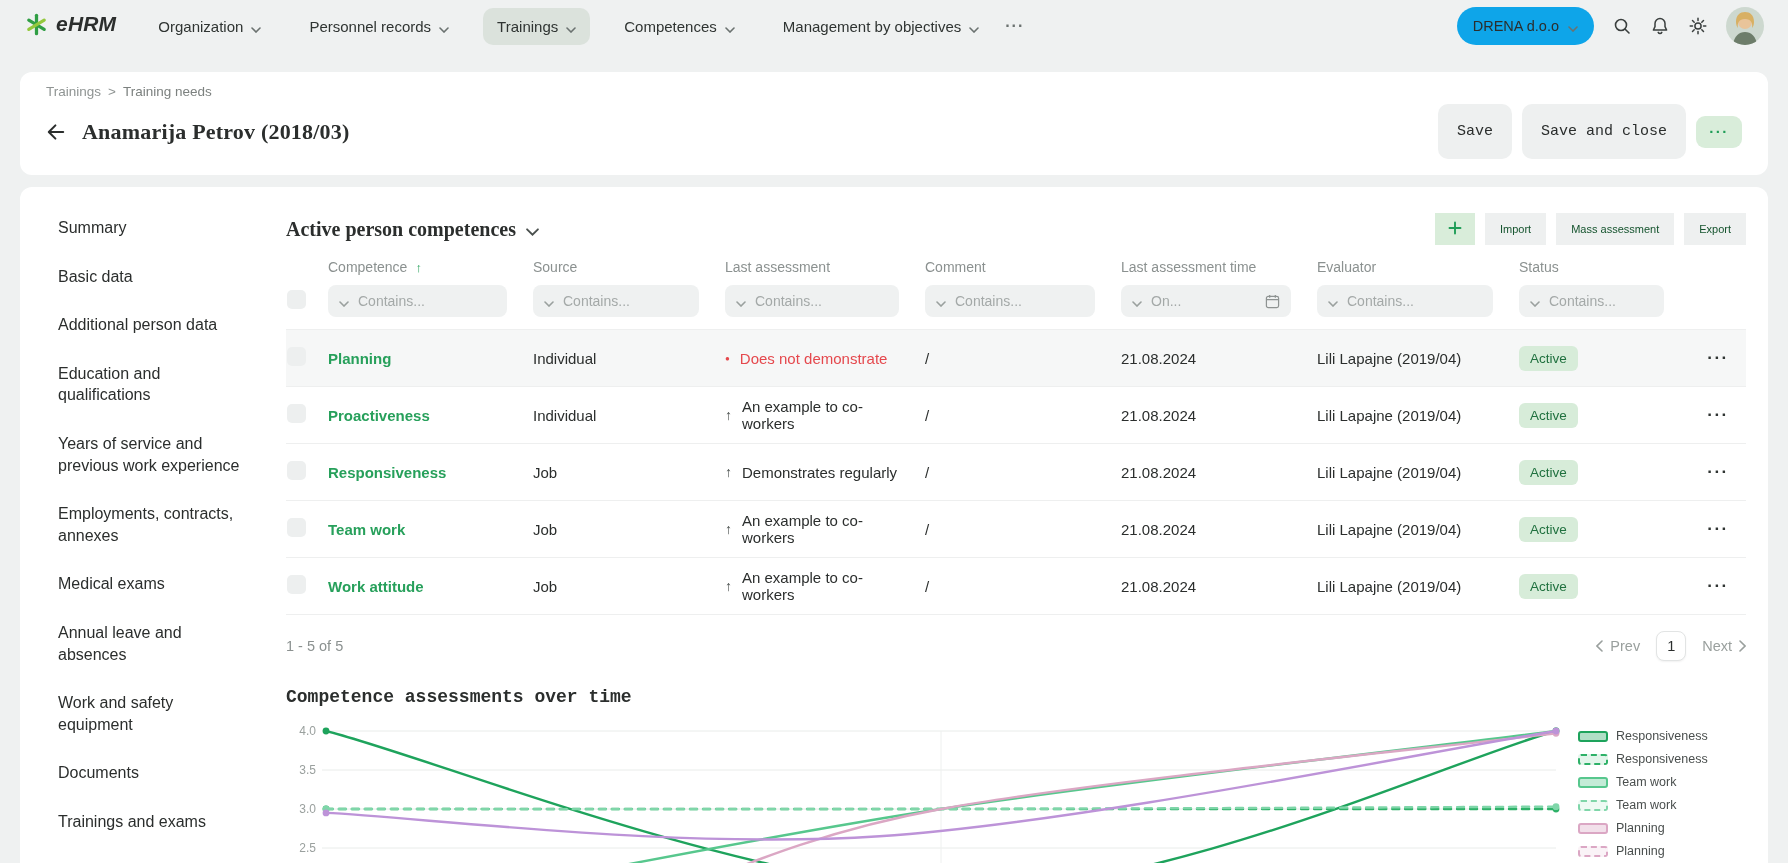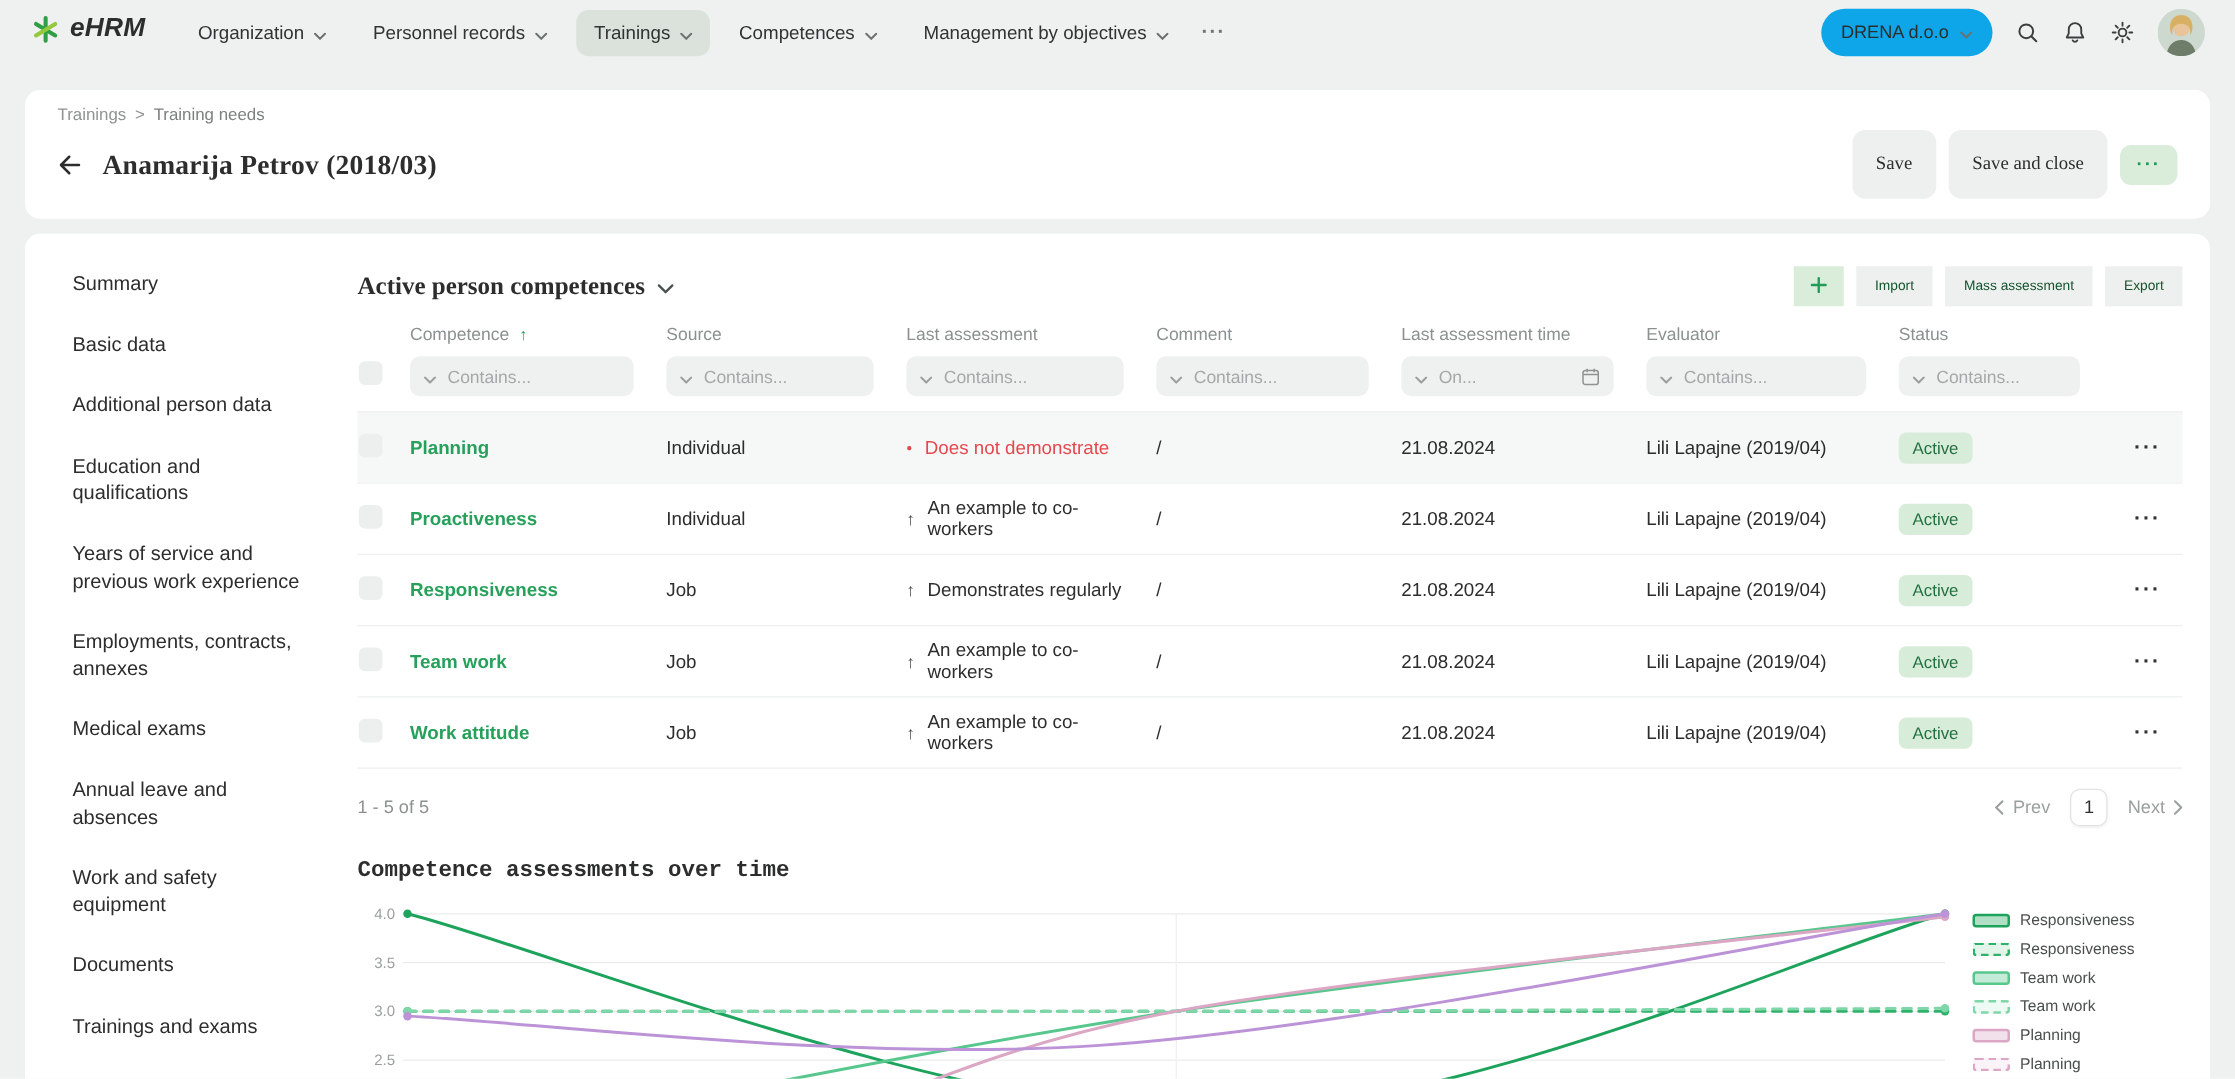--- a/index.html
+++ b/index.html
@@ -8,41 +8,41 @@
     width:1788px; height:863px; overflow:hidden;
     background:#eff1f1; color:#2b2e2d;
     font-family:"Liberation Sans", sans-serif;
   }
   [data-interactable="true"] { cursor:pointer; }
 
   
   .topbar { height:52px; display:flex; align-items:center; padding:0 24px; }
   .logo { display:flex; gap:7px; margin-right:28px; }
   .logo-text { font-size:21px; font-weight:700; font-style:italic; letter-spacing:.2px; }
-  .nav { display:flex; align-items:center; gap:9px; }
+  .nav { display:flex; align-items:center; gap:20px; }
   .nav-item { display:flex; align-items:center; gap:8px; padding:9px 14px; border-radius:10px; font-size:15px; color:#2f3432; white-space:nowrap; }
   .nav-item.active { background:#dbe2dc; }
   .nav-item .chev { color:#6b7270; margin-top:2px; }
   .nav-more { padding:6px 12px; color:#6b7270; font-weight:700; font-size:16px; letter-spacing:1px; }
   .top-right { margin-left:auto; display:flex; align-items:center; gap:18px; }
   .company-pill { background:#0ea5e9; border-radius:19px; height:38px; padding:0 16px; display:flex; align-items:center; gap:9px; font-size:14.5px; font-weight:500; }
   .company-pill .chev { color:#6b7270; margin-top:2px; }
   .icon-btn { display:flex; align-items:center; }
   .avatar { width:38px; height:38px; border-radius:50%; overflow:hidden; flex-shrink:0; }
 
   
   .page { padding:0 20px; }
   .header-card { background:#fff; border-radius:12px; margin-top:20px; padding:12px 26px 16px 24px; }
   .breadcrumb { font-size:13.5px; color:#8f9493; display:flex; gap:7px; margin:0 0 5px 2px; }
   .breadcrumb .crumb-current { color:#7c817f; }
   .title-row { display:flex; align-items:center; gap:14px; }
   .back-btn { display:flex; align-items:center; }
   .page-title { font-family:"Liberation Serif", serif; font-size:22px; font-weight:600; margin:0; letter-spacing:.2px; }
   .header-actions { margin-left:auto; display:flex; align-items:center; gap:10px; }
-  .btn { background:#eef0f0; border:none; border-radius:10px; height:55px; padding:0 19px; font-size:15px; font-weight:500; color:#2b2e2d; font-family:Liberation Serif, serif; }
+  .btn { background:#eef0f0; border:none; border-radius:10px; height:55px; padding:0 19px; font-size:15px; font-weight:500; color:#2b2e2d; font-family:Liberation Mono, monospace; }
   .btn-more-green { background:#d9edda; color:#1f9d57; height:32px; width:46px; border-radius:9px; border:none; font-weight:700; font-size:15px; letter-spacing:1.5px; }
 
   
   .content-card { background:#fff; border-radius:12px; margin-top:12px; display:flex; height:1100px; }
   .sidebar { width:240px; flex-shrink:0; padding:30px 14px 0 38px; }
   .side-item { font-size:16px; line-height:1.35; margin-bottom:27px; color:#2b2e2d; }
   .main { flex:1; min-width:0; padding:26px 22px 0 26px; }
 
   
   .section-head { display:flex; align-items:center; margin-bottom:14px; }

